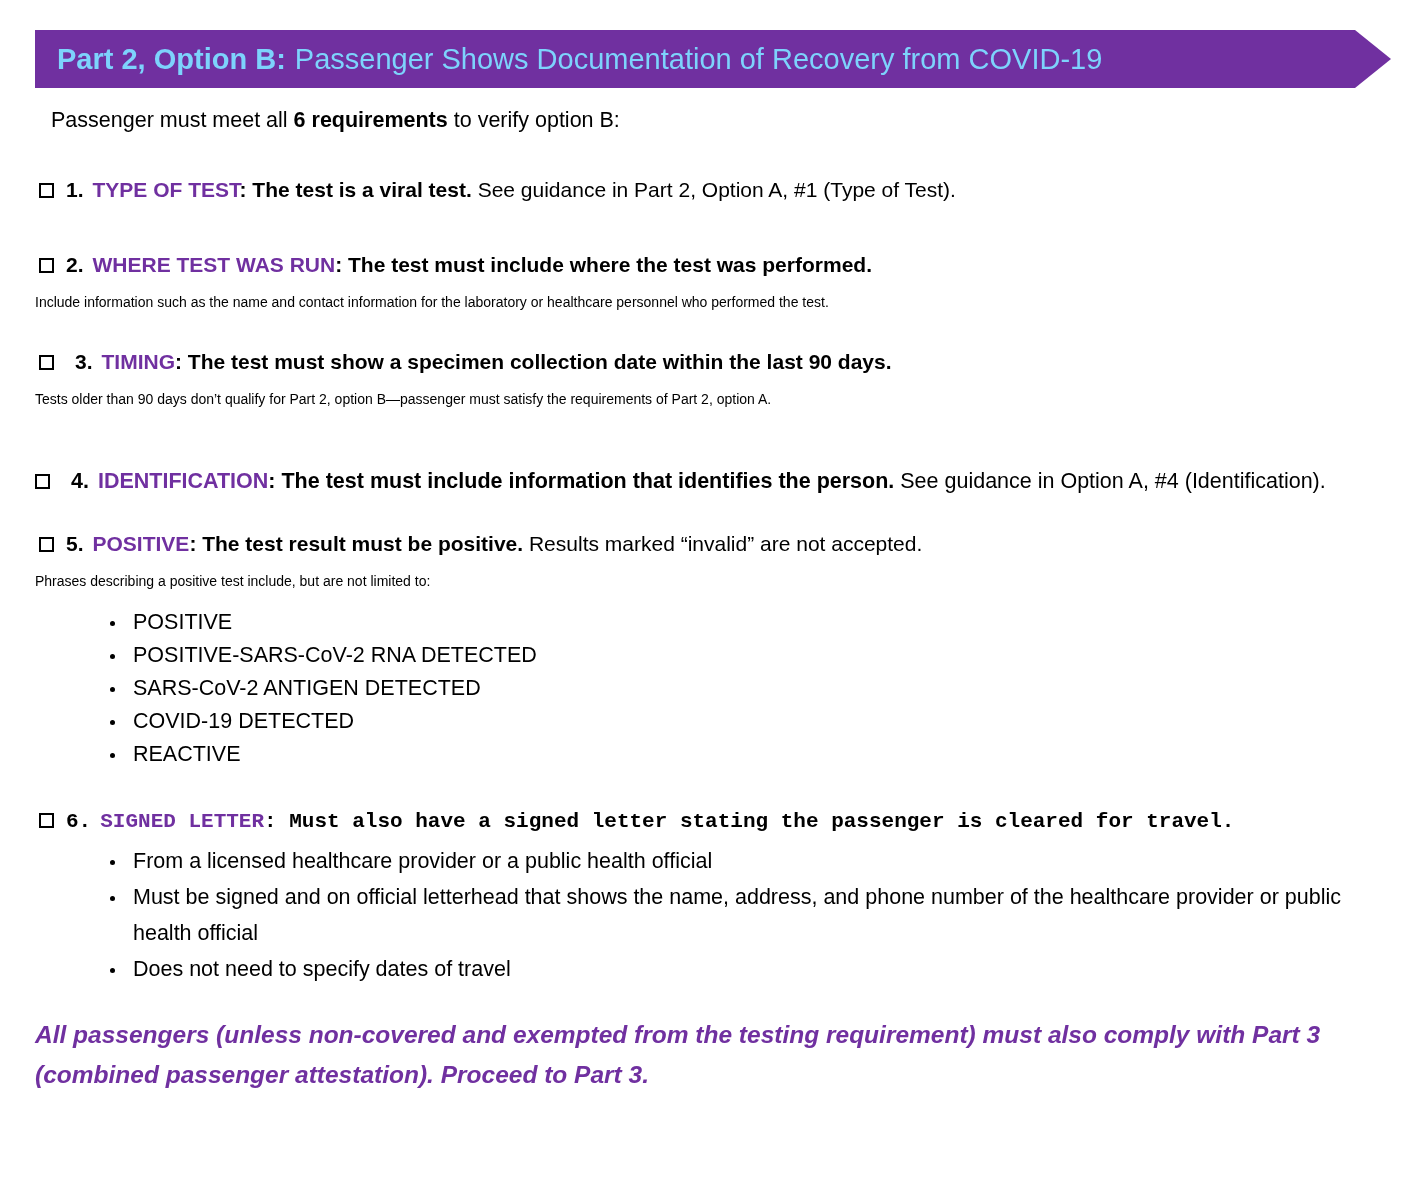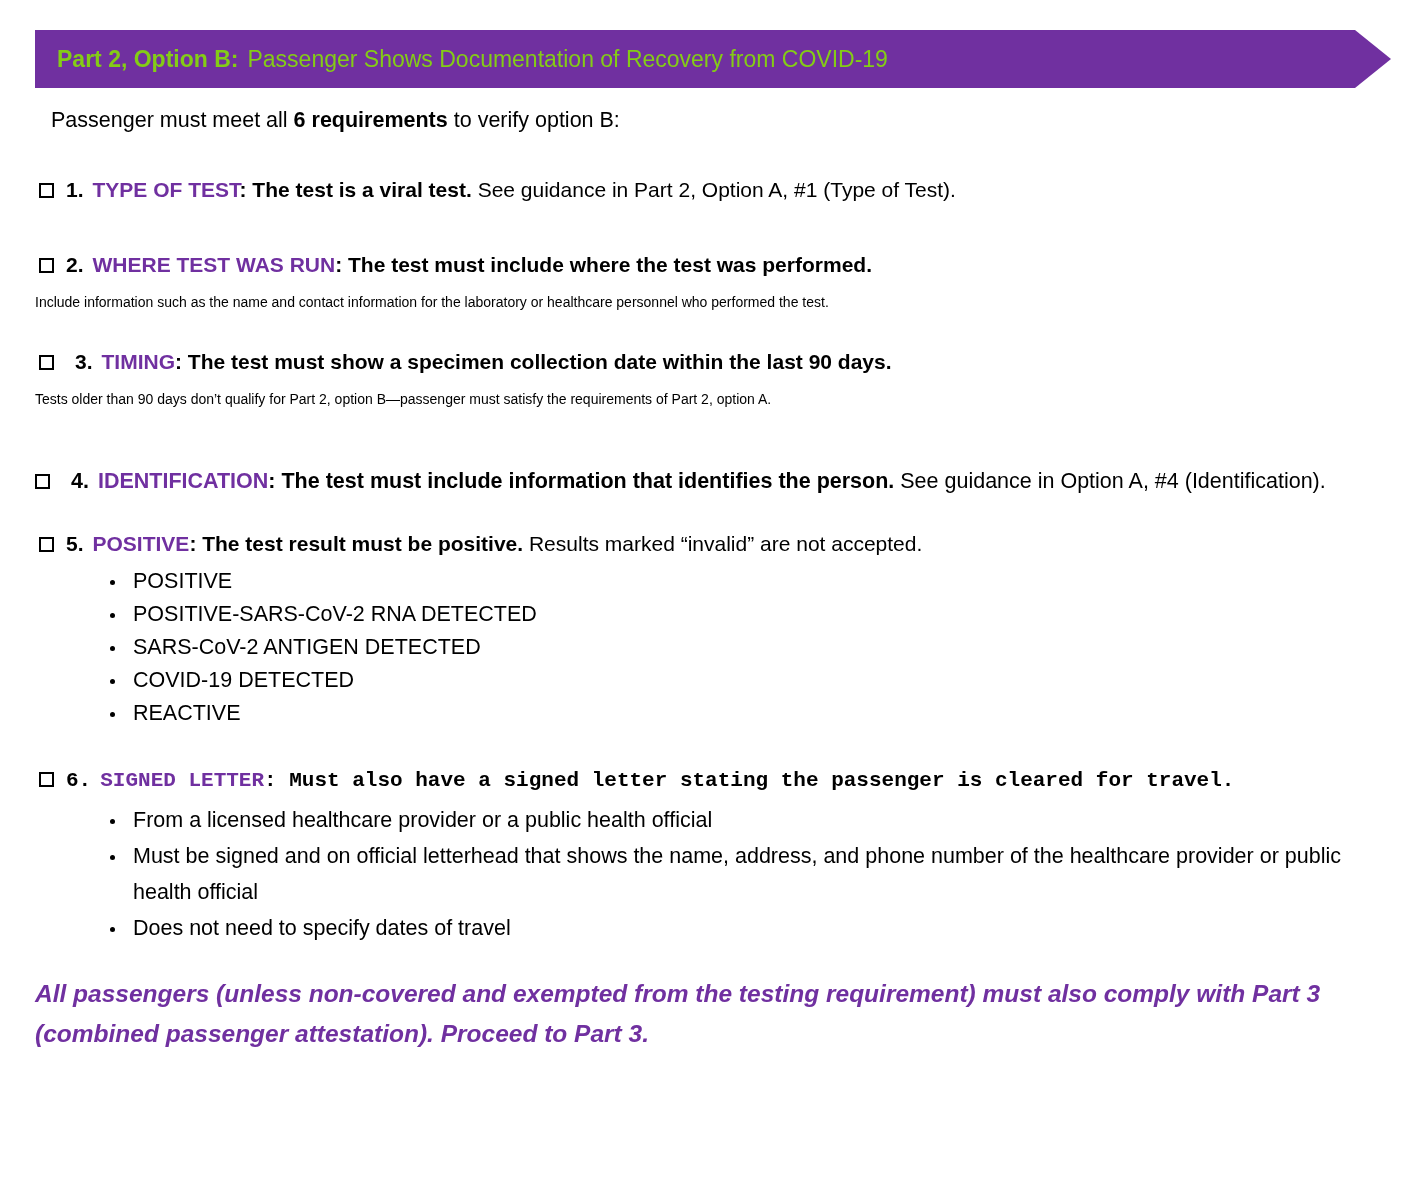--- a/index.html
+++ b/index.html
@@ -21,22 +21,22 @@
     width: 1413px; height: 1200px;
     padding: 0 20px 0 35px;
   }
   
   .banner {
     margin-top: 30px;
     width: 1356px;
     height: 58px;
     background: var(--purple);
     clip-path: polygon(0 0, calc(100% - 36px) 0, 100% 50%, calc(100% - 36px) 100%, 0 100%);
-    color: #84cc16;
-    font-size: 23px;
+    color: #7dd3fc;
+    font-size: 29px;
     line-height: 58px;
     padding-left: 22px;
     white-space: nowrap;
   }
   .banner .b-bold { font-weight: 700; }
   .banner .b-rest { font-weight: 400; margin-left: 9px; }
   
   .intro {
     margin: 17px 0 0 16px;
     font-size: 21.5px;
@@ -121,20 +121,21 @@
   </p>
   <p class="item-body">Tests older than 90 days don’t qualify for Part 2, option B—passenger must satisfy the requirements of Part 2, option A.</p>
 
   <p class="item-para m-item4">
     <span class="checkbox wide"></span><span class="num">4.</span><span class="kw">IDENTIFICATION</span><span class="bold">: The test must include information that identifies the person.</span><span> See guidance in Option A, #4 (Identification).</span>
   </p>
 
   <p class="item-head m-item5">
     <span class="checkbox"></span><span class="num">5.</span><span class="kw">POSITIVE</span><span class="bold">: The test result must be positive.</span><span> Results marked “invalid” are not accepted.</span>
   </p>
+  <p class="item-body">Phrases describing a positive test include, but are not limited to:</p>
   <ul class="bullets b5">
     <li>POSITIVE</li>
     <li>POSITIVE-SARS-CoV-2 RNA DETECTED</li>
     <li>SARS-CoV-2 ANTIGEN DETECTED</li>
     <li>COVID-19 DETECTED</li>
     <li>REACTIVE</li>
   </ul>
 
   <p class="item-head m-item6">
     <span class="checkbox"></span><span class="num">6.</span><span class="kw">SIGNED LETTER</span><span class="bold">: Must also have a signed letter stating the passenger is cleared for travel.</span>

